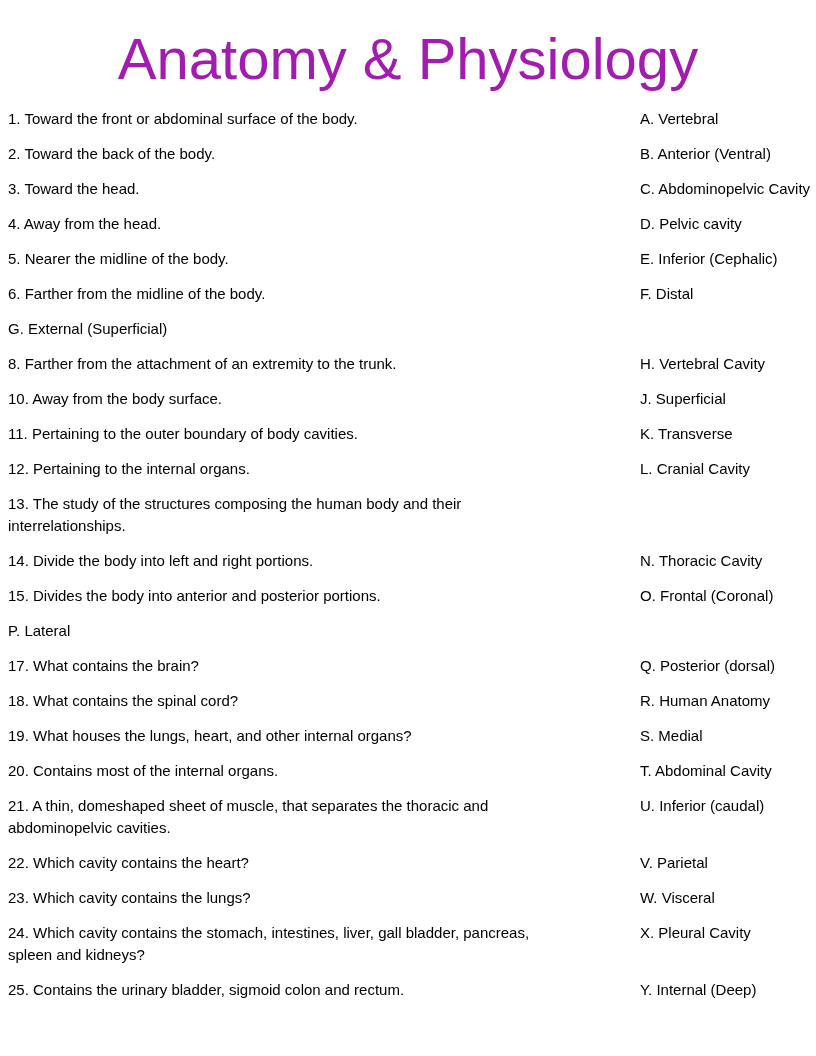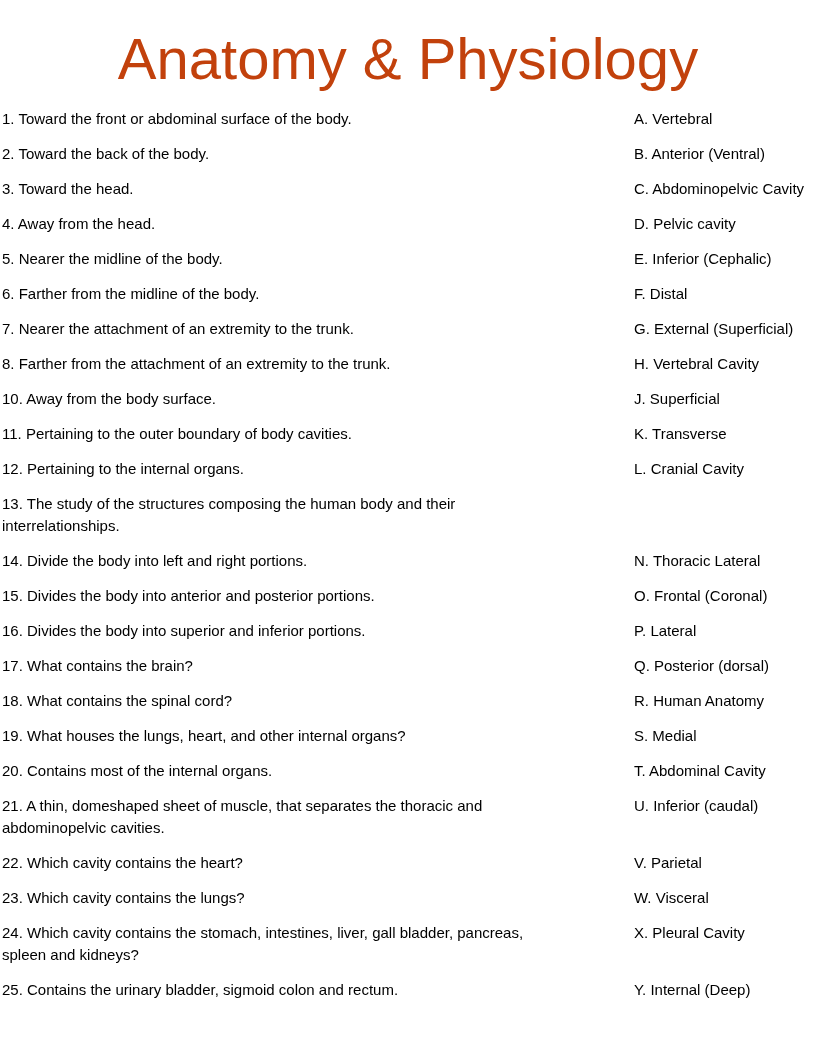--- a/index.html
+++ b/index.html
@@ -17,24 +17,24 @@
     font-family: "Liberation Sans", "DejaVu Sans", sans-serif;
     overflow: hidden;
     box-sizing: border-box;
   }
   .title {
     font-size: 58px;
     font-weight: 400;
     text-align: center;
     margin: 25px 0 15px 0;
     line-height: 68px;
-    color: #c2410c;
+    color: #a21caf;
   }
   .rows {
-    padding-left: 2px;
+    padding-left: 8px;
   }
   .row {
     display: grid;
     grid-template-columns: 632px 1fr;
     align-items: start;
     margin-bottom: 13px;
   }
   .q, .a {
     font-size: 15px;
     line-height: 22px;
@@ -75,21 +75,20 @@
     <div class="q">5. Nearer the midline of the body.</div>
     <div class="a">E. Inferior (Cephalic)</div>
   </div>
 
   <div class="row">
     <div class="q">6. Farther from the midline of the body.</div>
     <div class="a">F. Distal</div>
   </div>
 
   <div class="row">
-    <div class="q">7. Nearer the attachment of an extremity to the trunk.</div>
     <div class="a">G. External (Superficial)</div>
   </div>
 
   <div class="row">
     <div class="q">8. Farther from the attachment of an extremity to the trunk.</div>
     <div class="a">H. Vertebral Cavity</div>
   </div>
 
 
   <div class="row">
@@ -107,30 +106,29 @@
     <div class="a">L. Cranial Cavity</div>
   </div>
 
   <div class="row">
     <div class="q">13. The study of the structures composing the human body and their
 interrelationships.</div>
   </div>
 
   <div class="row">
     <div class="q">14. Divide the body into left and right portions.</div>
-    <div class="a">N. Thoracic Lateral</div>
+    <div class="a">N. Thoracic Cavity</div>
   </div>
 
   <div class="row">
     <div class="q">15. Divides the body into anterior and posterior portions.</div>
     <div class="a">O. Frontal (Coronal)</div>
   </div>
 
   <div class="row">
-    <div class="q">16. Divides the body into superior and inferior portions.</div>
     <div class="a">P. Lateral</div>
   </div>
 
   <div class="row">
     <div class="q">17. What contains the brain?</div>
     <div class="a">Q. Posterior (dorsal)</div>
   </div>
 
   <div class="row">
     <div class="q">18. What contains the spinal cord?</div>

